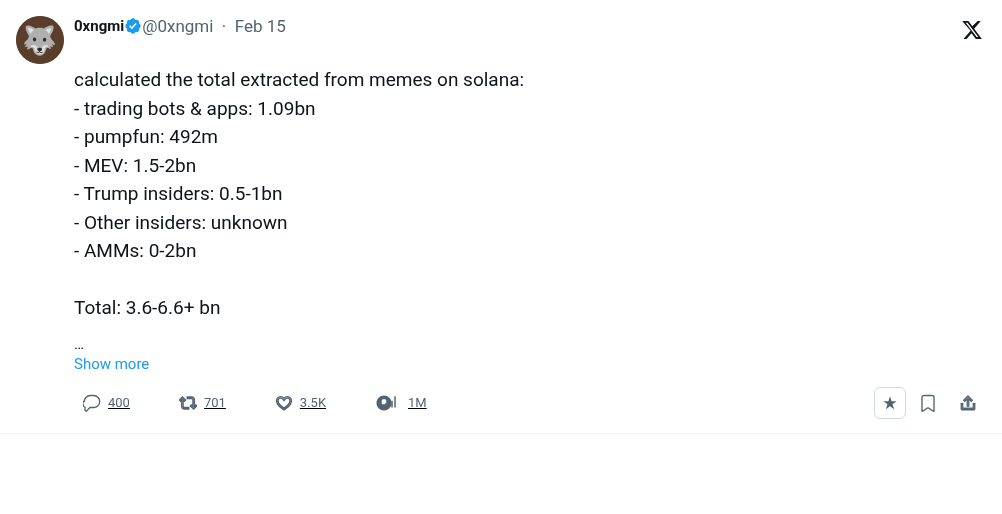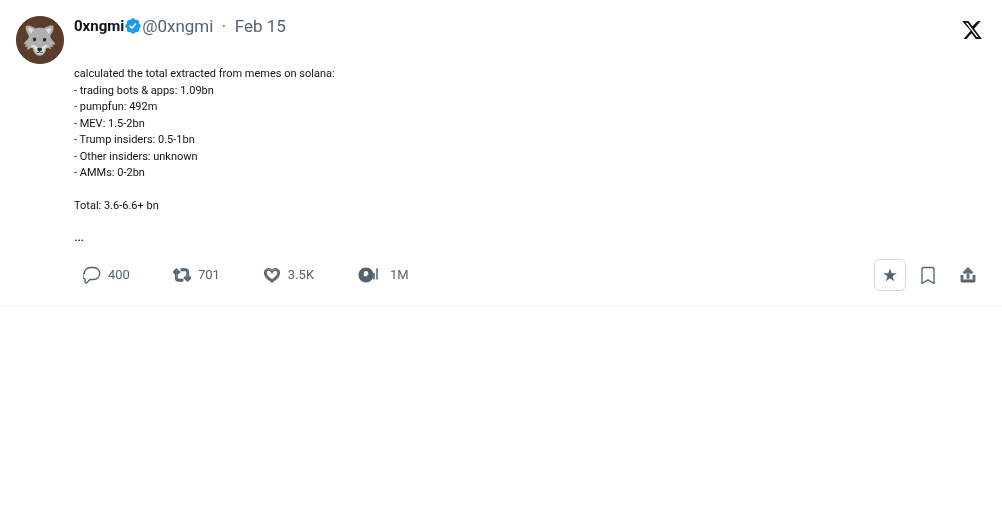--- a/index.html
+++ b/index.html
@@ -115,21 +115,21 @@
       justify-content: center;
       cursor: pointer;
     }
 
     .tweet-body {
       margin-left: 58px;
       margin-top: 2px;
     }
 
     .tweet-text {
-      font-size: 11px;
+      font-size: 19px;
       color: #0f1419;
       line-height: 1.5;
       white-space: pre-line;
     }
 
     .ellipsis {
       font-size: 15px;
       color: #0f1419;
       margin-top: 12px;
     }
@@ -141,22 +141,23 @@
       display: block;
       margin-top: 2px;
       text-decoration: none;
     }
 
     .tweet-actions {
       display: flex;
       align-items: center;
       margin-left: 58px;
       margin-top: 12px;
-      gap: 2px;
+      gap: 8px;
       justify-content: flex-start;
+      text-decoration: underline;
     }
 
     .action-item {
       display: flex;
       align-items: center;
       gap: 6px;
       color: #536471;
       font-size: 13px;
       cursor: pointer;
       padding: 4px 8px;
@@ -260,20 +261,21 @@
 - trading bots &amp; apps: 1.09bn
 - pumpfun: 492m
 - MEV: 1.5-2bn
 - Trump insiders: 0.5-1bn
 - Other insiders: unknown
 - AMMs: 0-2bn
 
 Total: 3.6-6.6+ bn</div>
 
     <div class="ellipsis">…</div>
+    <a class="show-more">Show more</a>
   </div>
 
   <div class="tweet-actions">
 
     <div class="action-item">
       <span class="action-icon">
         <svg viewBox="0 0 24 24" fill="none" stroke="currentColor" stroke-width="1.8">
           <path d="M1.751 10c0-4.42 3.584-8 8.003-8h4.498c4.419 0 8.003 3.58 8.003 8 0 4.42-3.584 8-8.003 8H9.337l-4.253 4.25c-.4.4-.977.52-1.483.32-.505-.2-.847-.69-.847-1.24V18c-1.99-.88-3.003-2.64-3.003-8z"></path>
         </svg>
       </span>

